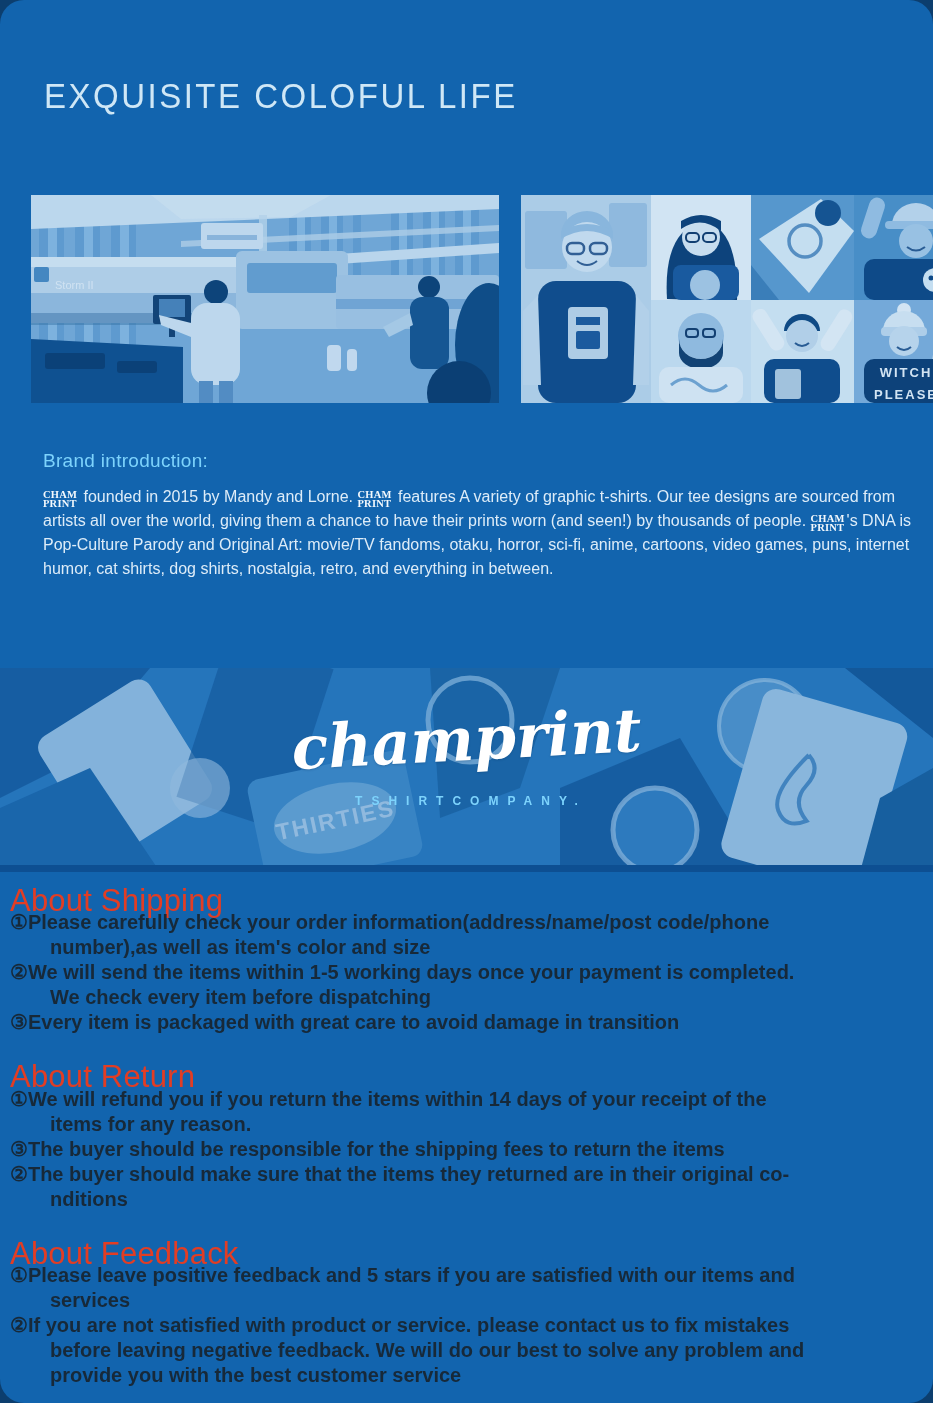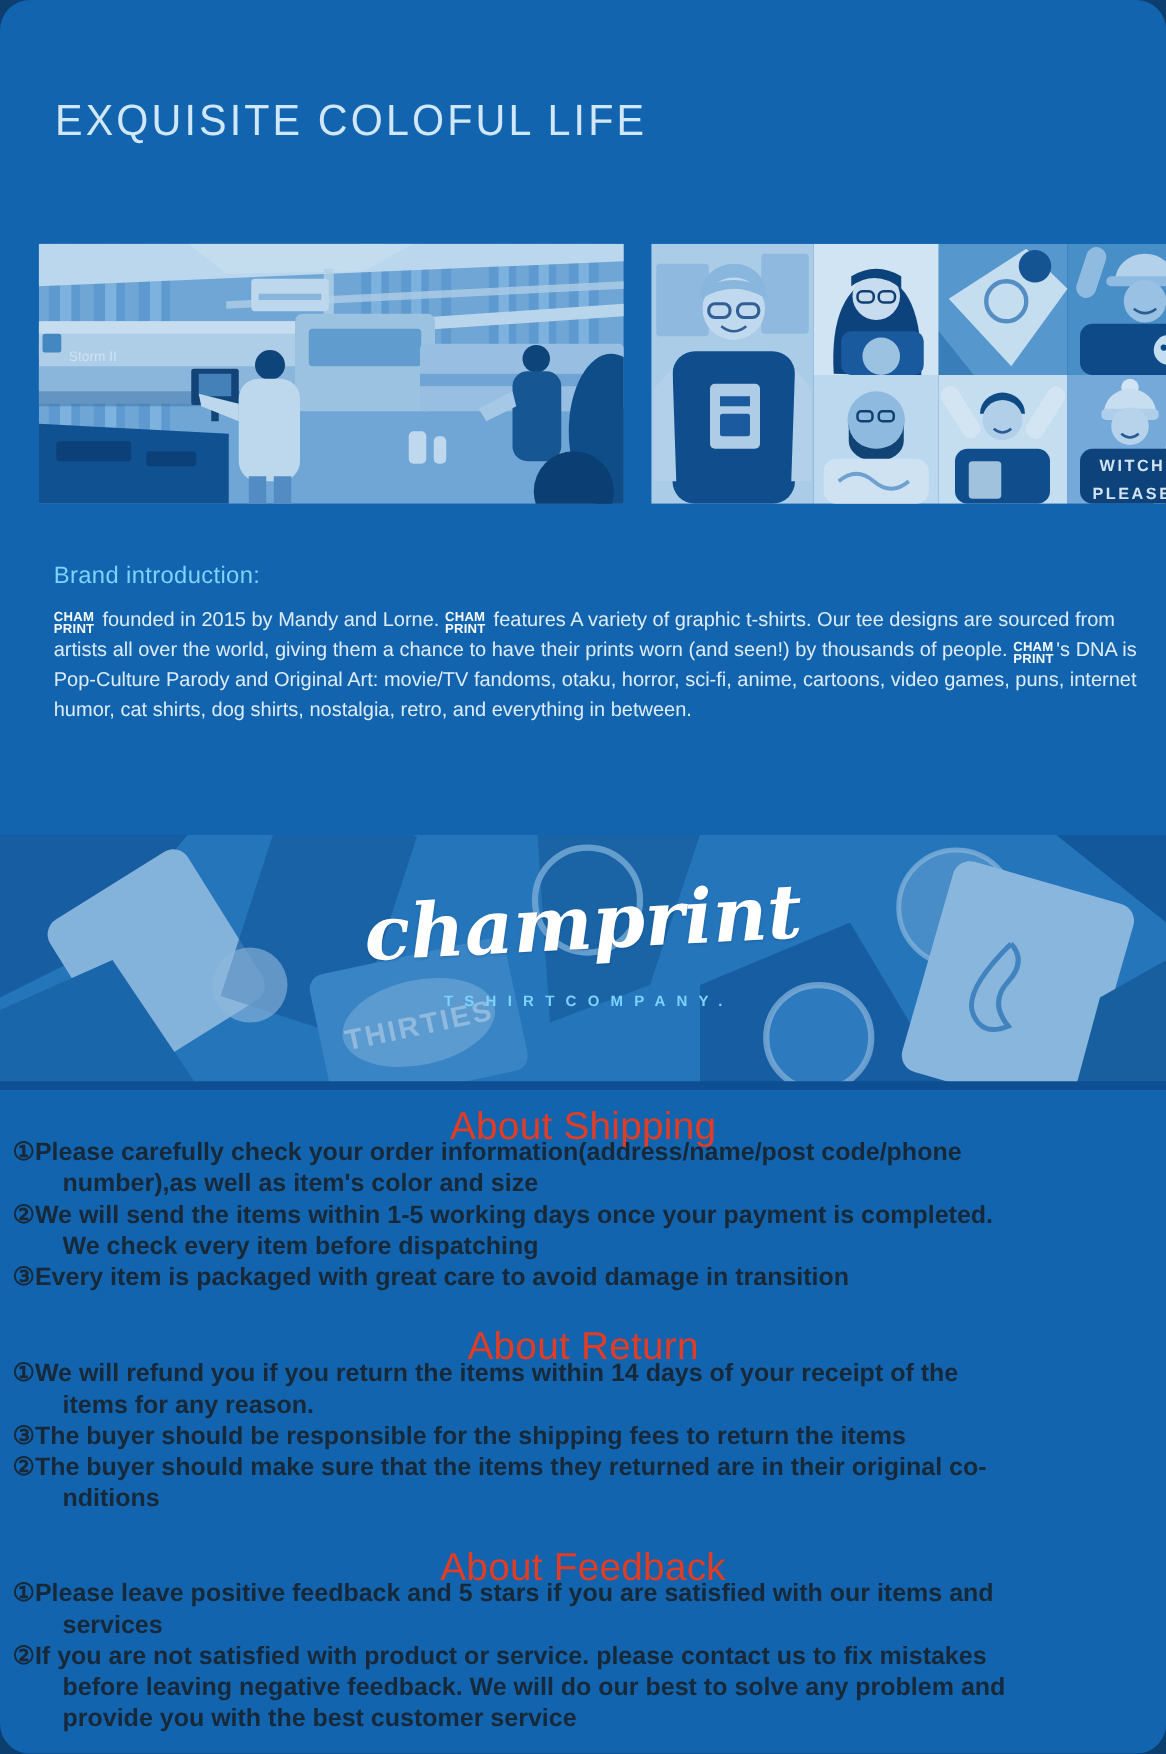--- a/index.html
+++ b/index.html
@@ -25,21 +25,21 @@
   .photo-right{width:536px;height:208px;flex:none;}
   .photo-row svg{display:block;}
 
   
   .brand{position:absolute;left:43px;top:450px;width:868px;color:#ddecf8;}
   .brand-heading{
     margin:0 0 13px;font-size:19px;font-weight:400;letter-spacing:.3px;color:#7dd3fc;
   }
   .brand-paragraph{margin:0;font-size:16px;line-height:24px;color:#ddecf8;}
   .logo-stack{
-    display:inline-block;vertical-align:-5px;line-height:1;margin-right:2px;
+    display:inline-block;vertical-align:-5px;line-height:1;margin-right:2px;font-family:Liberation Serif, serif;
   }
   .logo-stack span{
     display:block;font-size:10.5px;font-weight:bold;letter-spacing:.2px;
     color:#f4f9fd;line-height:9.5px;
   }
 
   
   .banner{position:absolute;top:668px;left:0;width:933px;height:204px;}
   .banner svg{position:absolute;left:0;top:0;}
   .banner-logo{
@@ -55,21 +55,21 @@
   }
 
   
   .sections{
     position:absolute;top:872px;left:0;width:933px;box-sizing:border-box;
     padding:12px 10px 0;
   }
   .section + .section{margin-top:25px;}
   .section-title{
     margin:0 0 -7px;font-size:31px;line-height:1.08;font-weight:400;
-    color:#e23d24;letter-spacing:.2px;text-align:center;
+    color:#e23d24;letter-spacing:.2px;
   }
   .section ol{margin:0;padding:0;list-style:none;font-weight:bold;}
   .section li{
     font-size:20px;line-height:25px;color:#172939;
     padding-left:40px;text-indent:-40px;
   }
   .section .num{display:inline;}
   .section .cont{display:block;text-indent:0;}
   .section .cont:empty{display:none;}
 </style>

